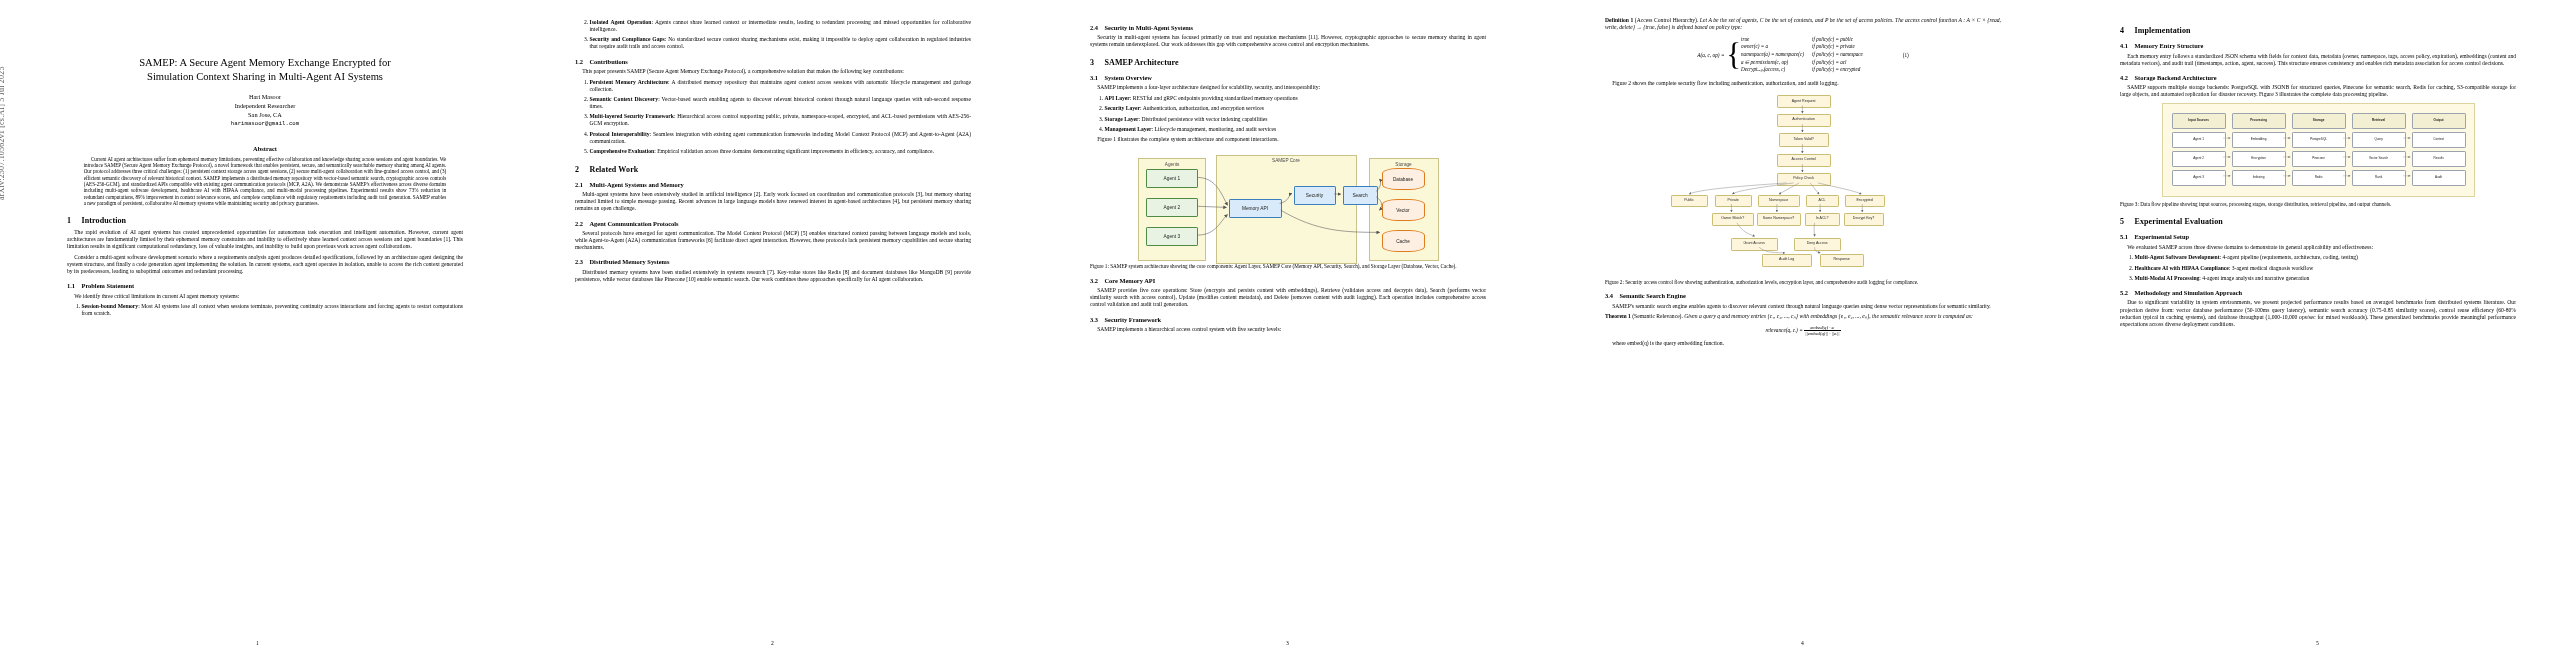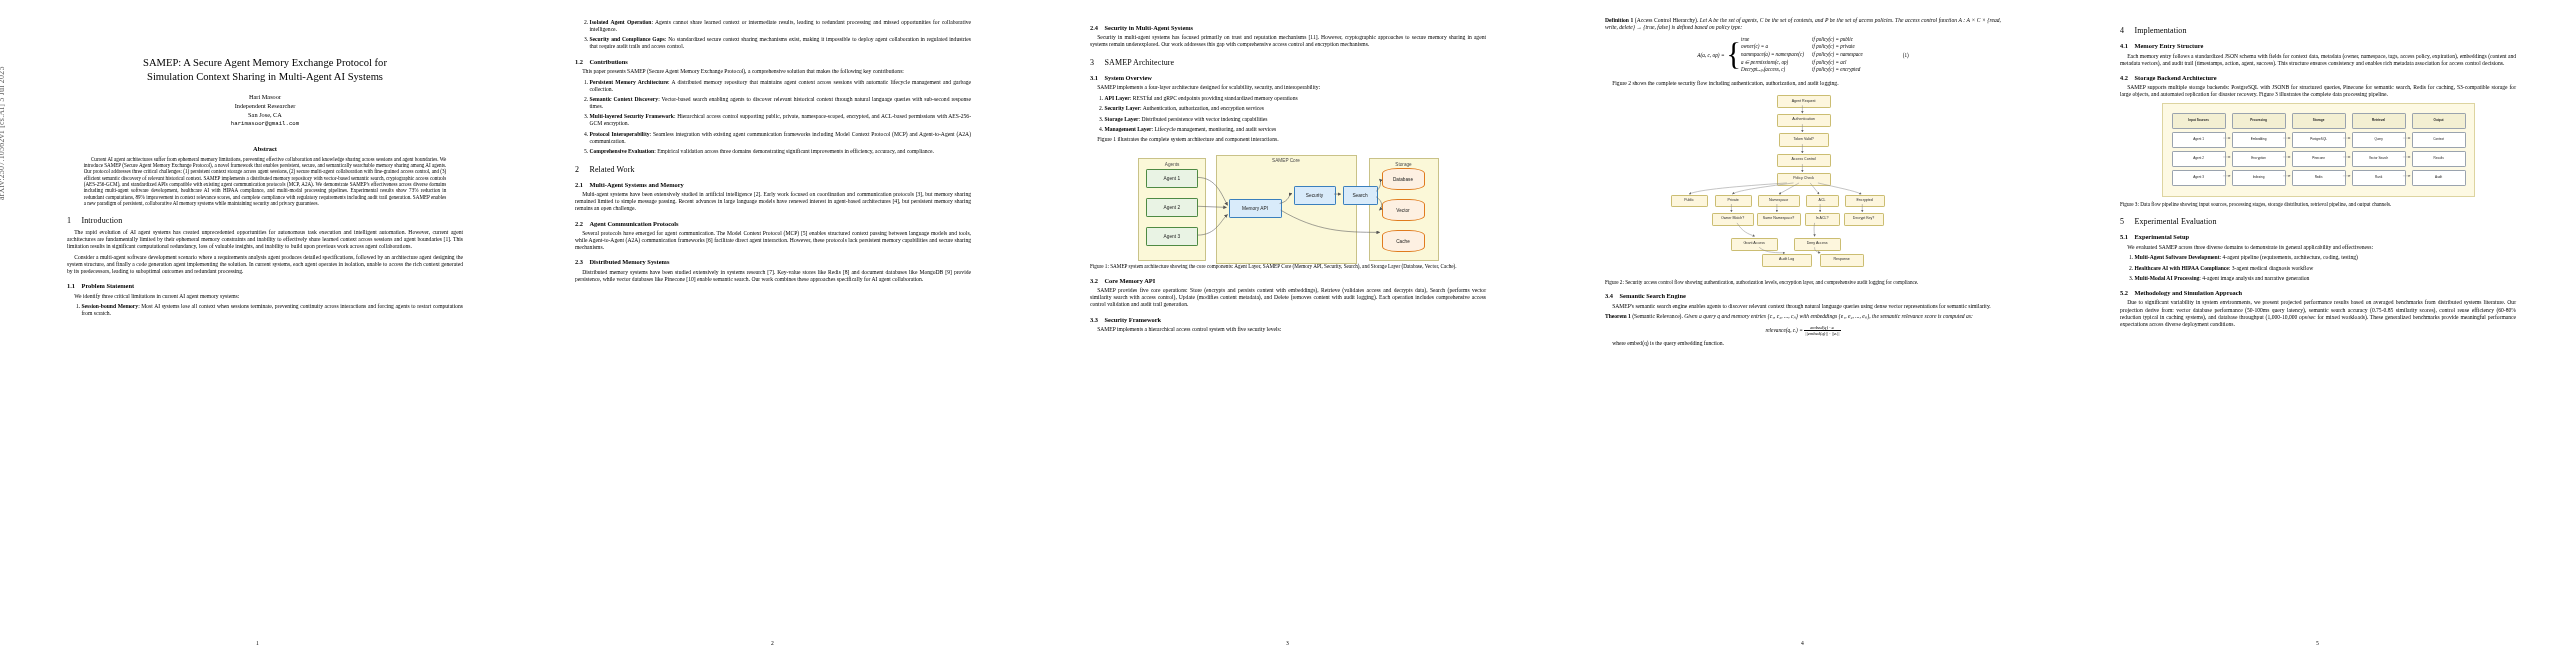--- a/index.html
+++ b/index.html
@@ -9,21 +9,21 @@
   .col{position:absolute;left:60px;top:16.7px;width:396px;height:611px;}
   .p1 .col{left:67px;}
   p{margin:0 0 3.6px 0;font-size:5.6px;line-height:1.265;text-align:justify;text-justify:inter-word;hyphens:auto;}
   .indent{text-indent:7.2px;}
   h1.title{font-size:10.6px;line-height:1.33;text-align:center;font-weight:normal;margin:0 0 0 0;padding:0 4.4px;}
   .authors{text-align:center;font-size:6.3px;line-height:1.42;margin-top:9.4px;}
   .authors .mono{font-family:"Liberation Mono",monospace;font-size:5.7px;}
   h2.abs{text-align:center;font-size:6.4px;font-weight:bold;margin:16.7px 0 3.9px 0;}
   .absbody{padding:0 16.7px;}
   .absbody p{font-size:5.1px;line-height:1.245;}
-  h2.sec{font-size:8px;font-weight:normal;margin:9.4px 0 4.4px 0;letter-spacing:0.1px;}
+  h2.sec{font-size:8px;font-weight:bold;margin:9.4px 0 4.4px 0;letter-spacing:0.1px;}
   h2.sec .n{display:inline-block;min-width:14.5px;}
   h3.sub{font-size:6.4px;font-weight:bold;margin:7.2px 0 3.3px 0;}
   h3.sub .n{display:inline-block;min-width:14.5px;}
   ol.lst{margin:2.2px 0 3.3px 0;padding-left:14.5px;}
   ol.lst li{font-size:5.6px;line-height:1.265;margin-bottom:3.3px;text-align:justify;}
   ol.lst li b{font-weight:bold;}
   .caption{font-size:5.2px;line-height:1.25;text-align:justify;margin:3.9px 0 5px 0;}
   .pagenum{position:absolute;bottom:21px;left:0;width:515px;text-align:center;font-size:5.6px;}
   .arxiv{position:absolute;left:-3.3px;top:200px;transform:rotate(-90deg);transform-origin:left top;
          font-size:8px;color:#5e5e5e;white-space:nowrap;letter-spacing:0.2px;}
@@ -73,21 +73,21 @@
 </head>
 <body>
 
 <div class="sheet">
 
   <div class="page p1">
     <div class="arxiv">arXiv:2507.10562v1  [cs.AI]  5 Jul 2025</div>
     <div class="col">
       <div style="height:39px"></div>
       <h1 class="title">
-        <span>SAMEP: A Secure Agent Memory Exchange Protocol for</span><br>
+        <span>SAMEP: A Secure Agent Memory Exchange Encrypted for</span><br>
         <span>Simulation Context Sharing in Multi-Agent AI Systems</span>
       </h1>
       <div class="authors">
         <div>Hari Masoor</div>
         <div>Independent Researcher</div>
         <div>San Jose, CA</div>
         <div class="mono">harimasoor@gmail.com</div>
       </div>
       <h2 class="abs">Abstract</h2>
       <div class="absbody">

